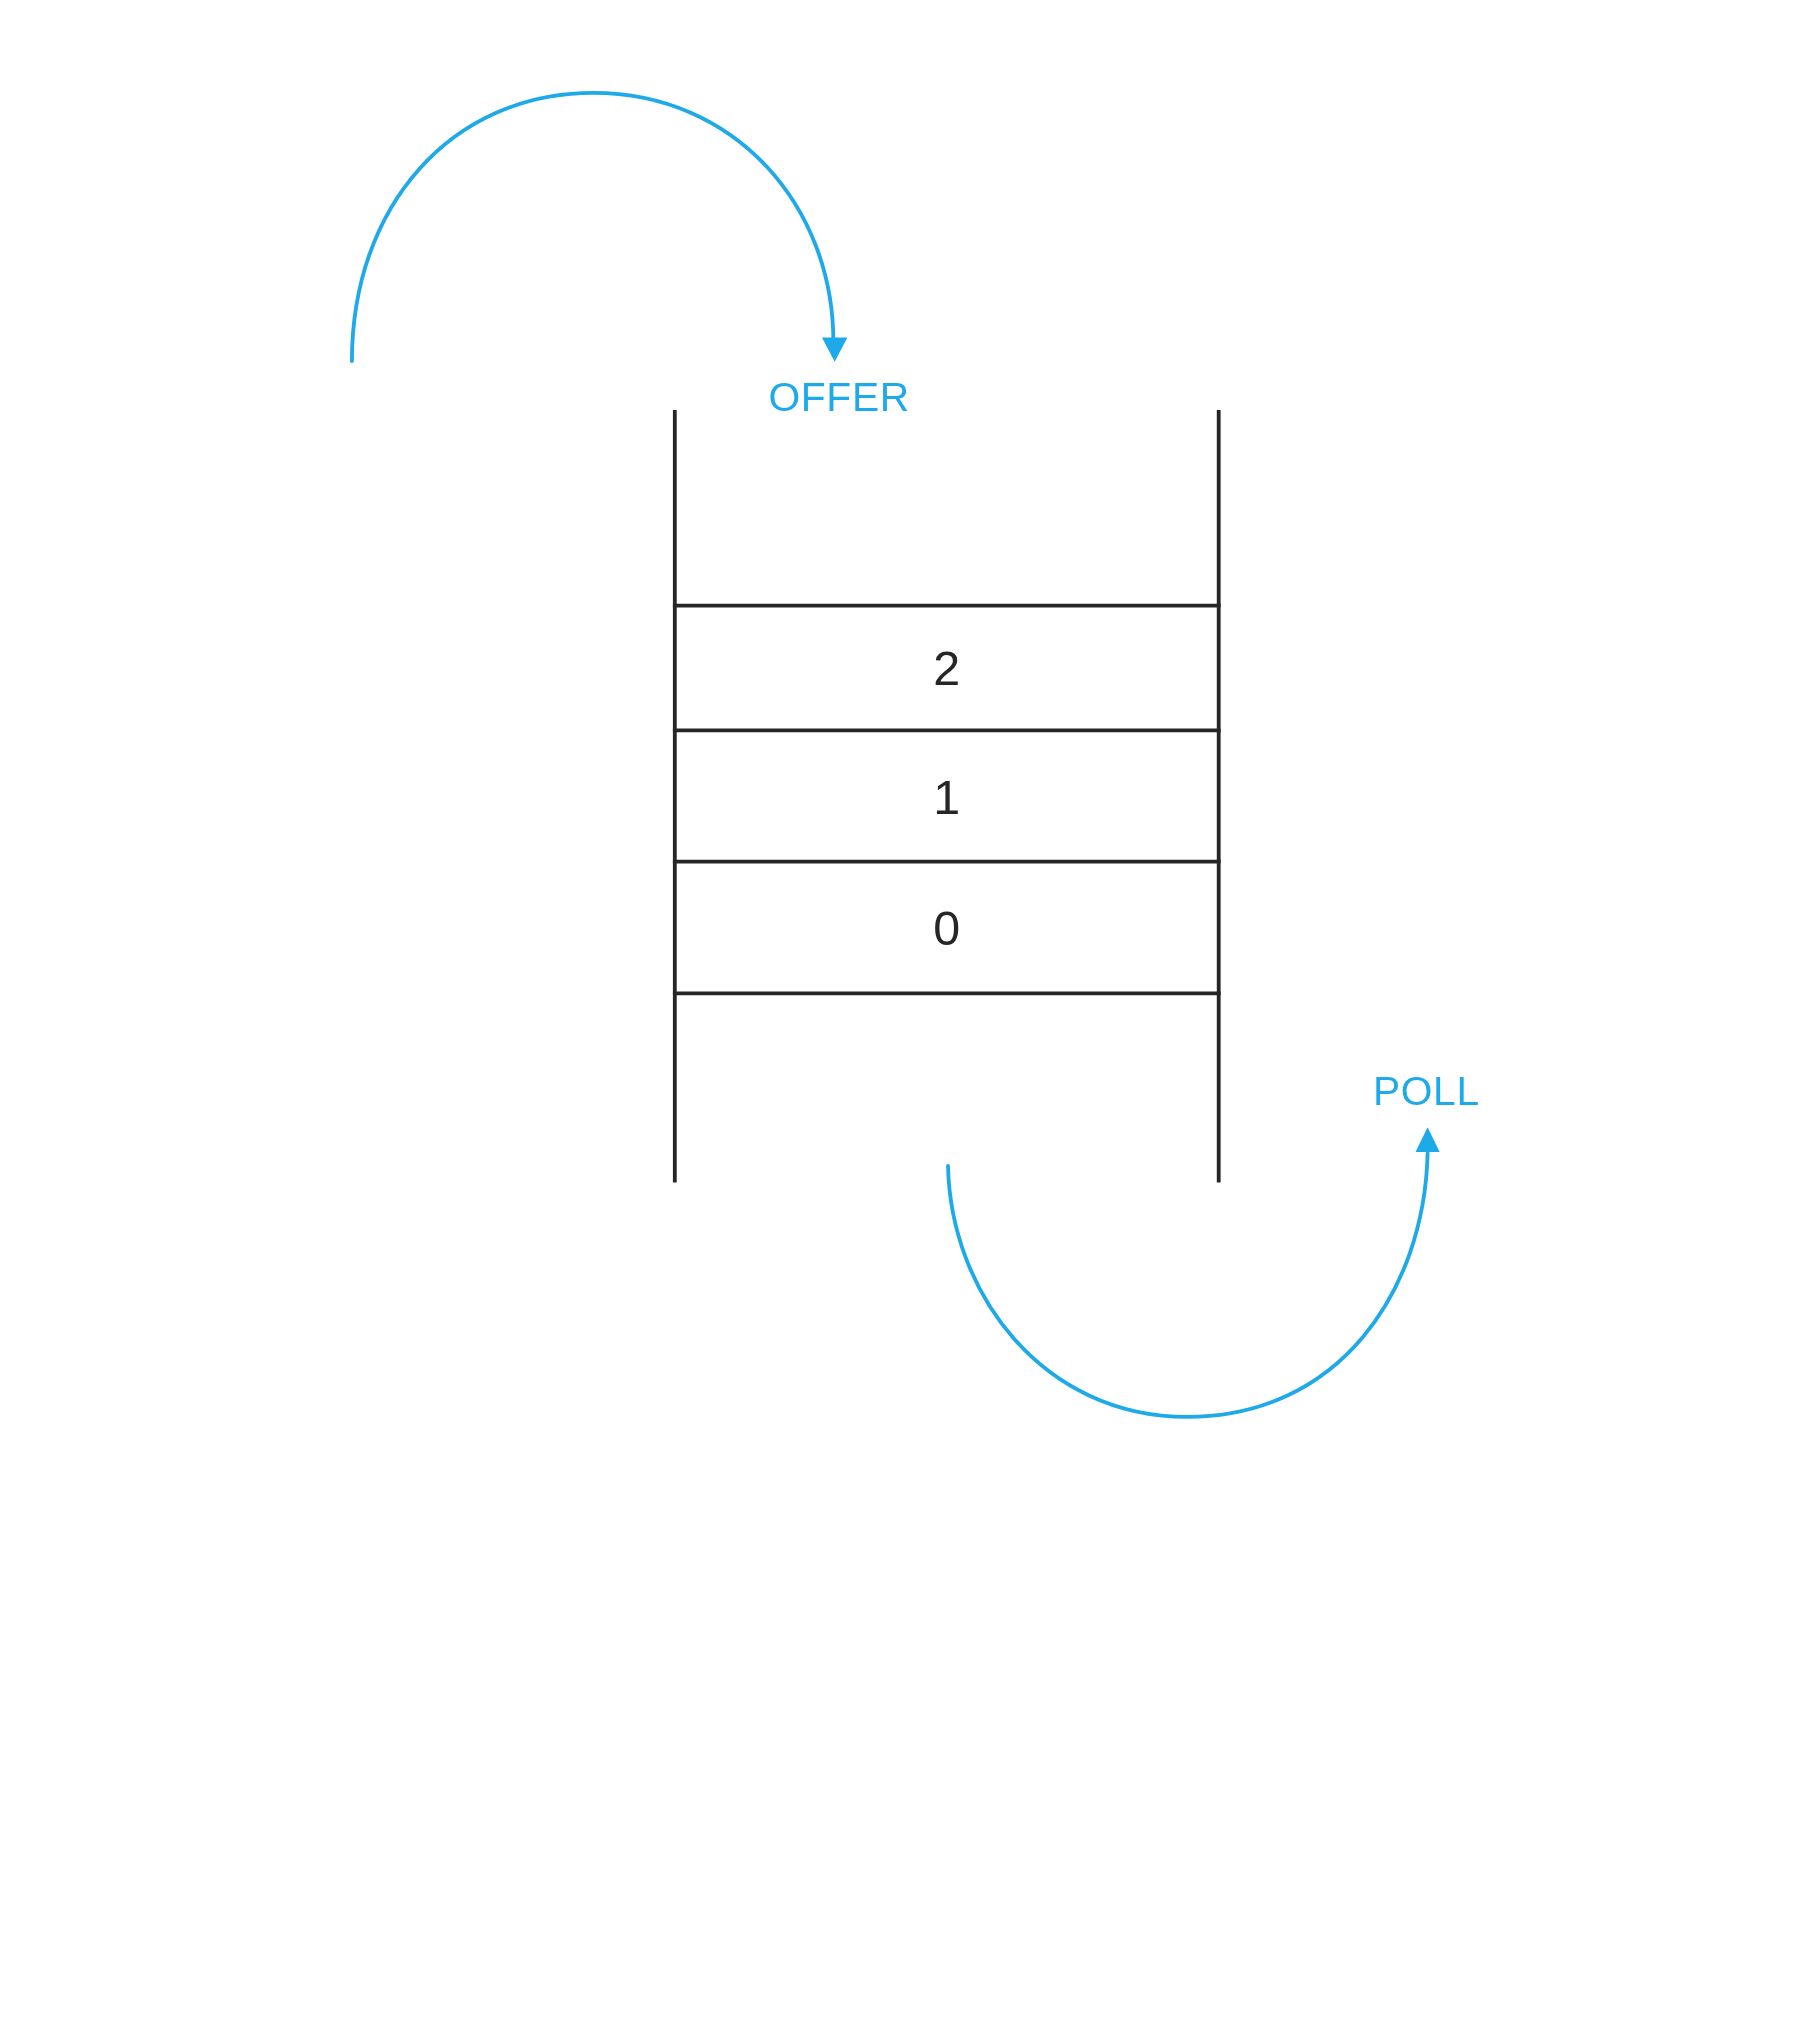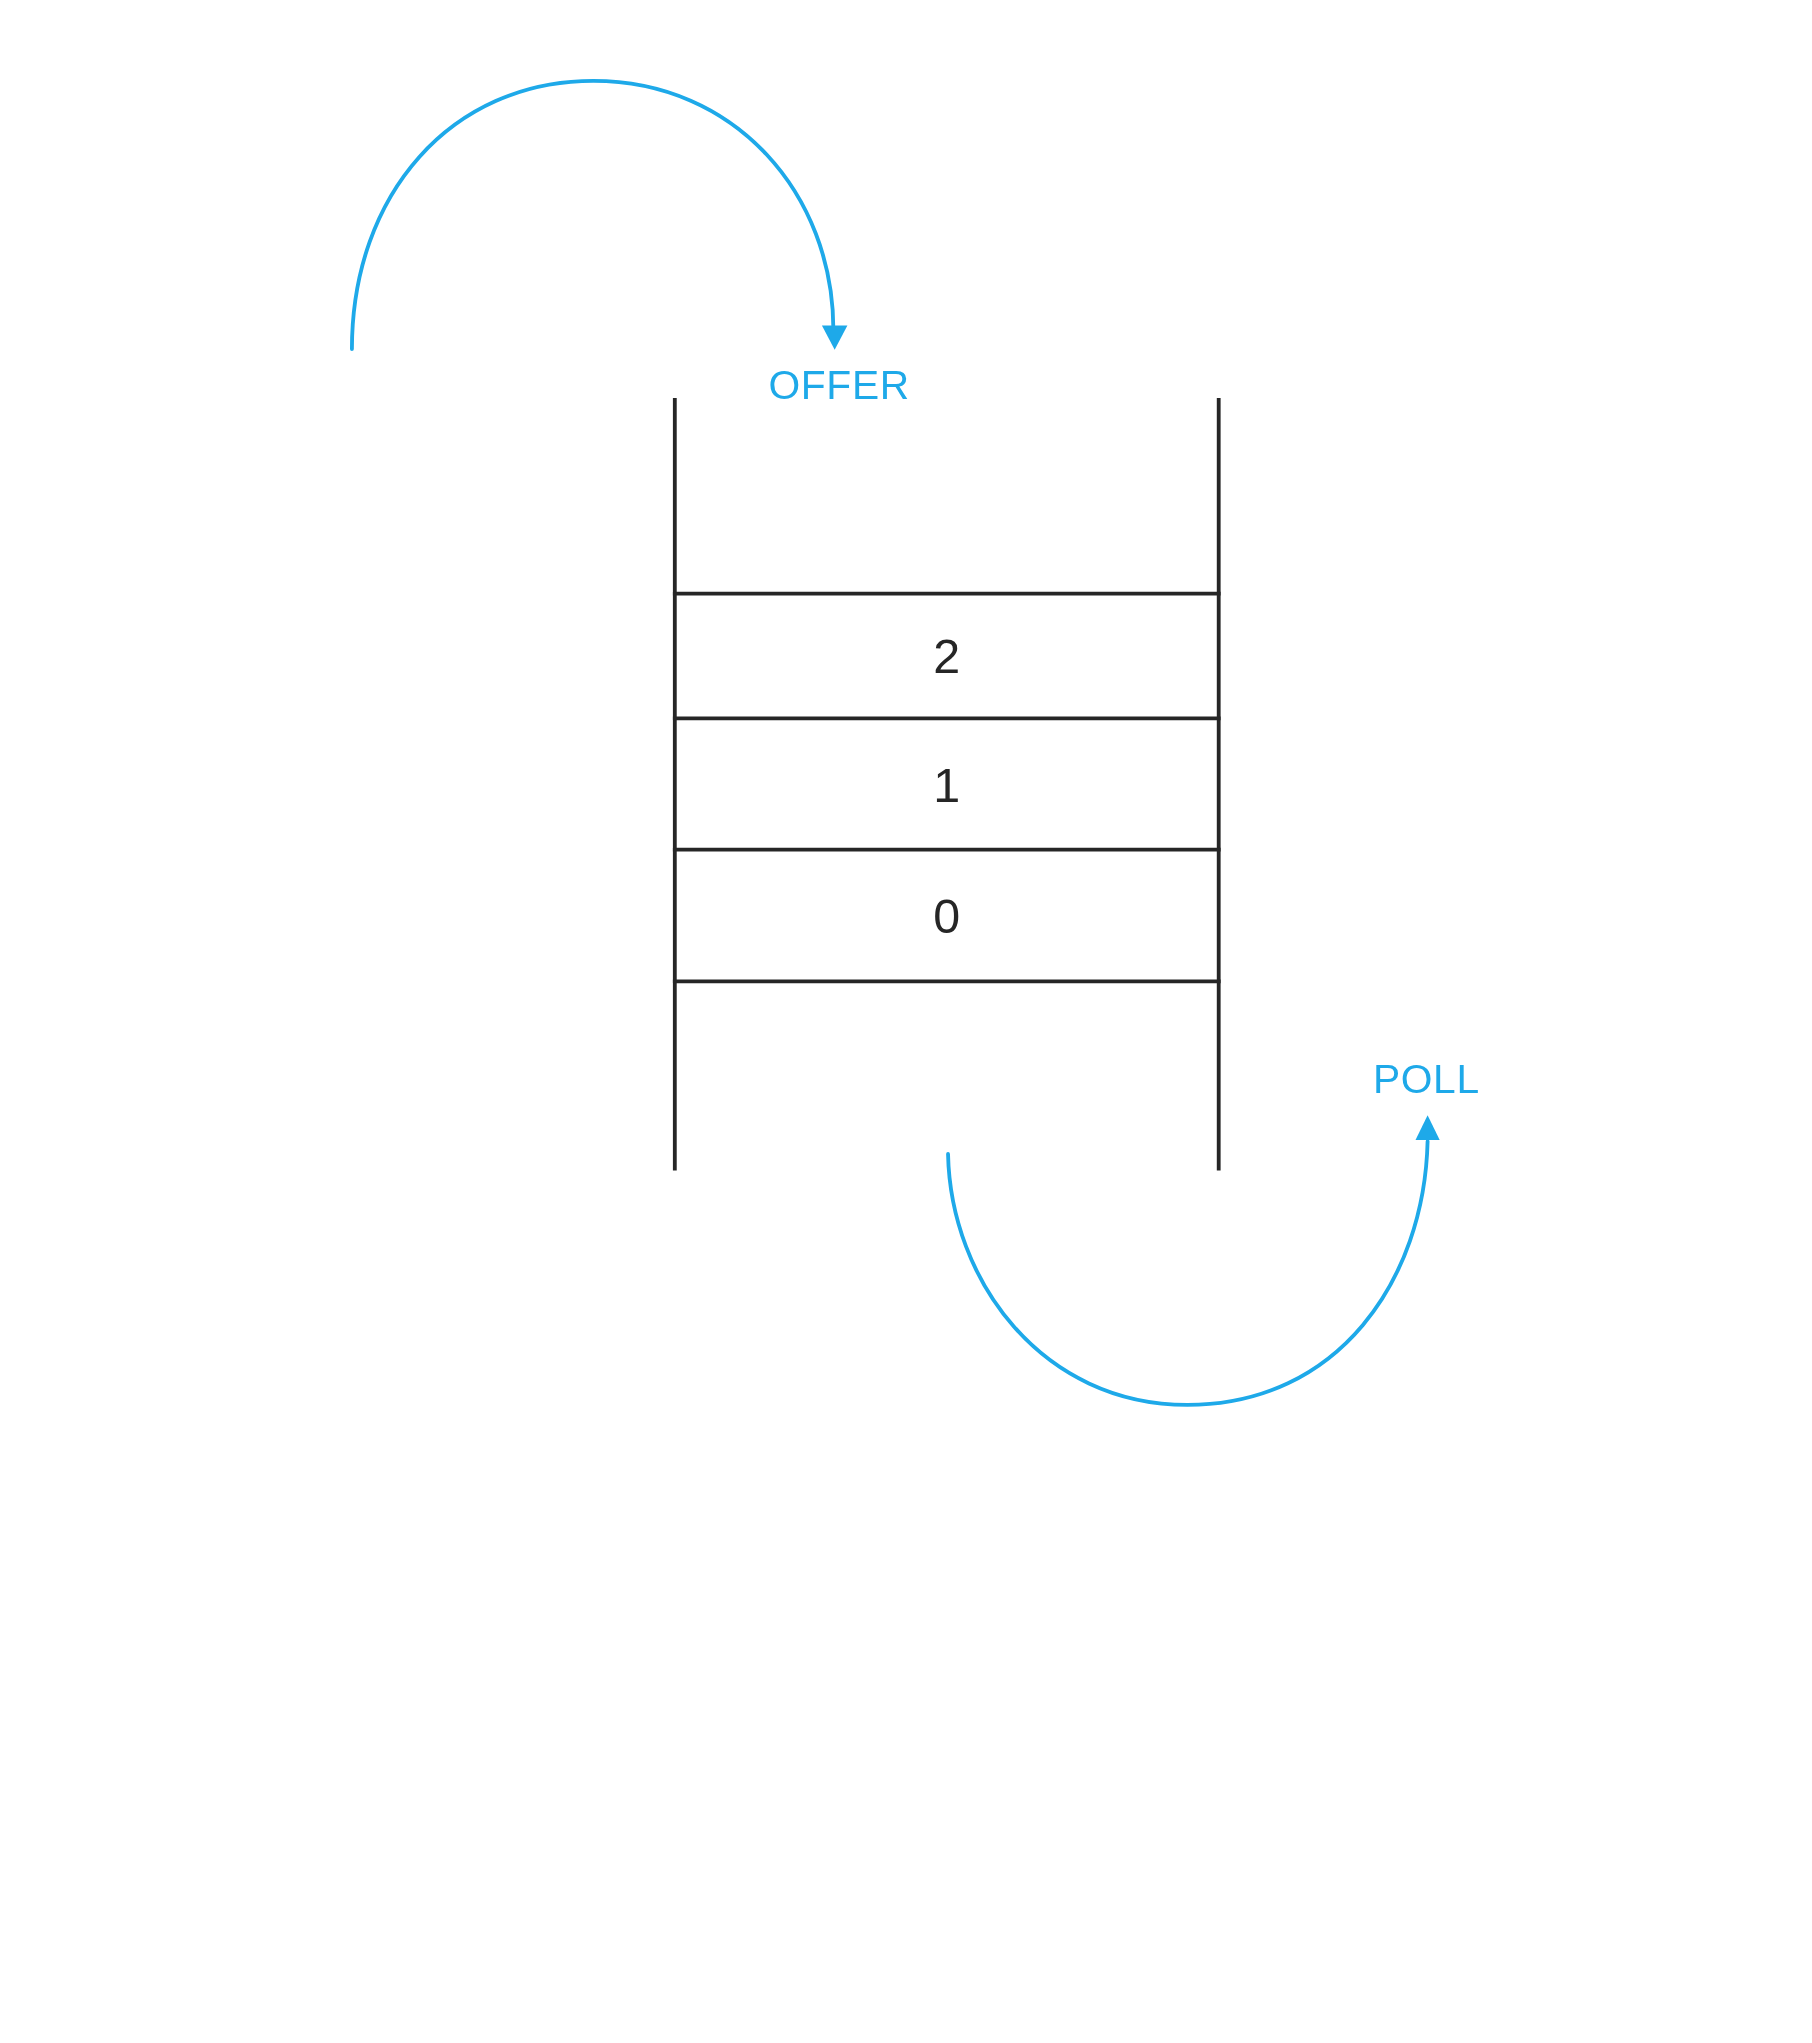--- a/index.html
+++ b/index.html
@@ -6,20 +6,21 @@
     margin: 0;
     padding: 0;
     background: #ffffff;
   }
   .canvas {
     position: relative;
     width: 1812px;
     height: 1468px;
     background: #ffffff;
     overflow: hidden;
+    margin-top: 12px;
   }
   .diagram-svg {
     display: block;
     width: 100%;
     height: 100%;
   }
   .arc {
     fill: none;
     stroke-width: 6;
     stroke-linecap: round;

